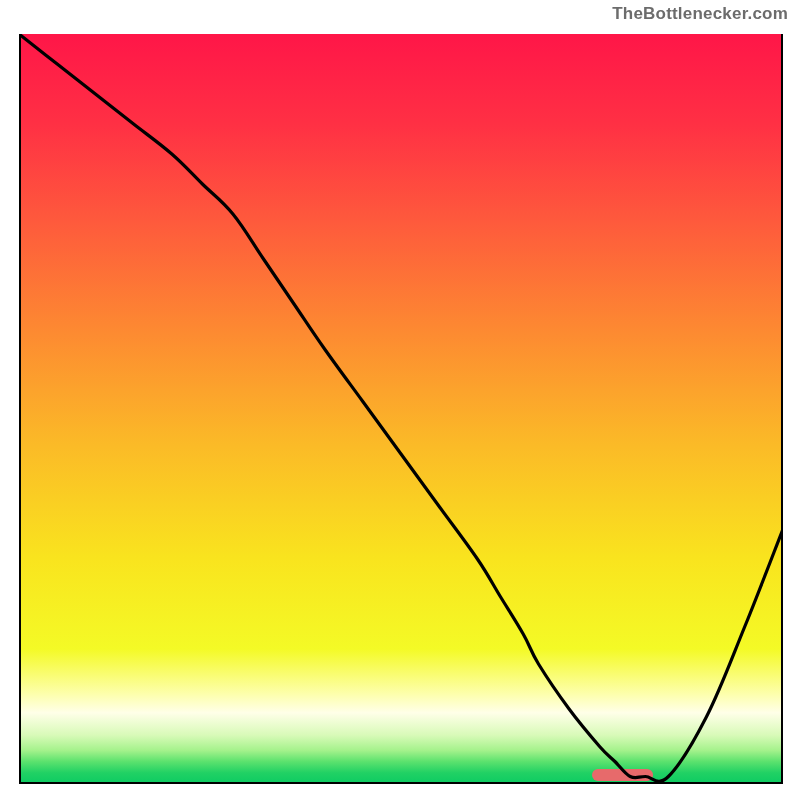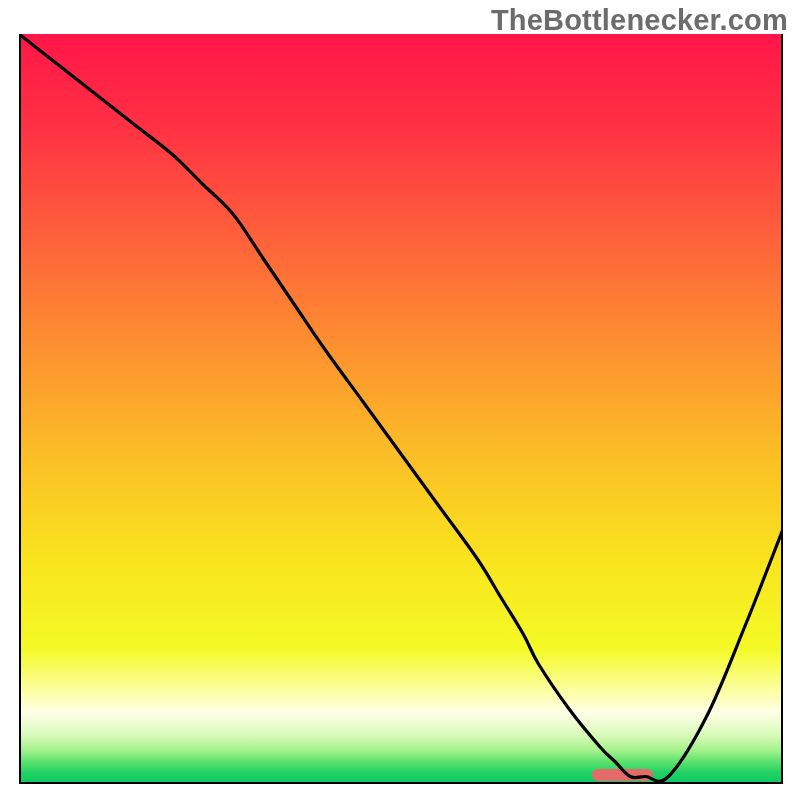--- a/index.html
+++ b/index.html
@@ -13,21 +13,21 @@
   }
   .stage {
     position: relative;
     width: 800px;
     height: 800px;
   }
   .watermark {
     position: absolute;
     top: 4px;
     right: 12px;
-    font-size: 29px;
+    font-size: 17px;
     font-weight: 600;
     color: #6c6c6c;
     letter-spacing: 0.2px;
     z-index: 5;
   }
   .chart-frame {
     position: absolute;
     left: 19px;
     top: 34px;
     width: 764px;

